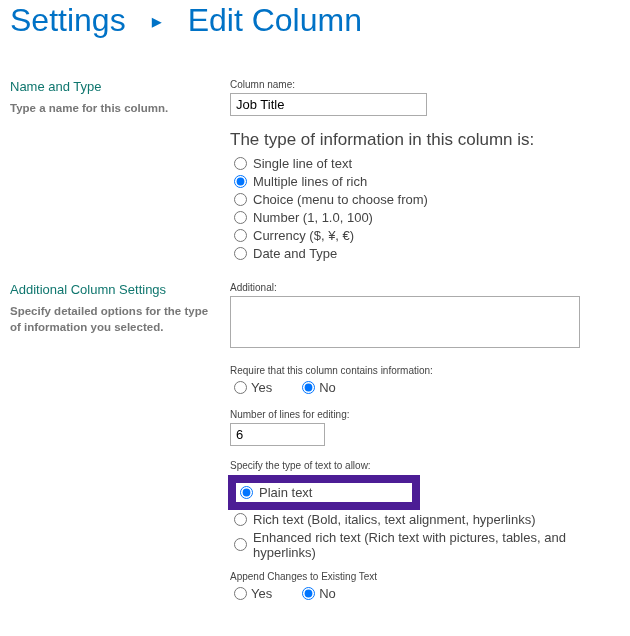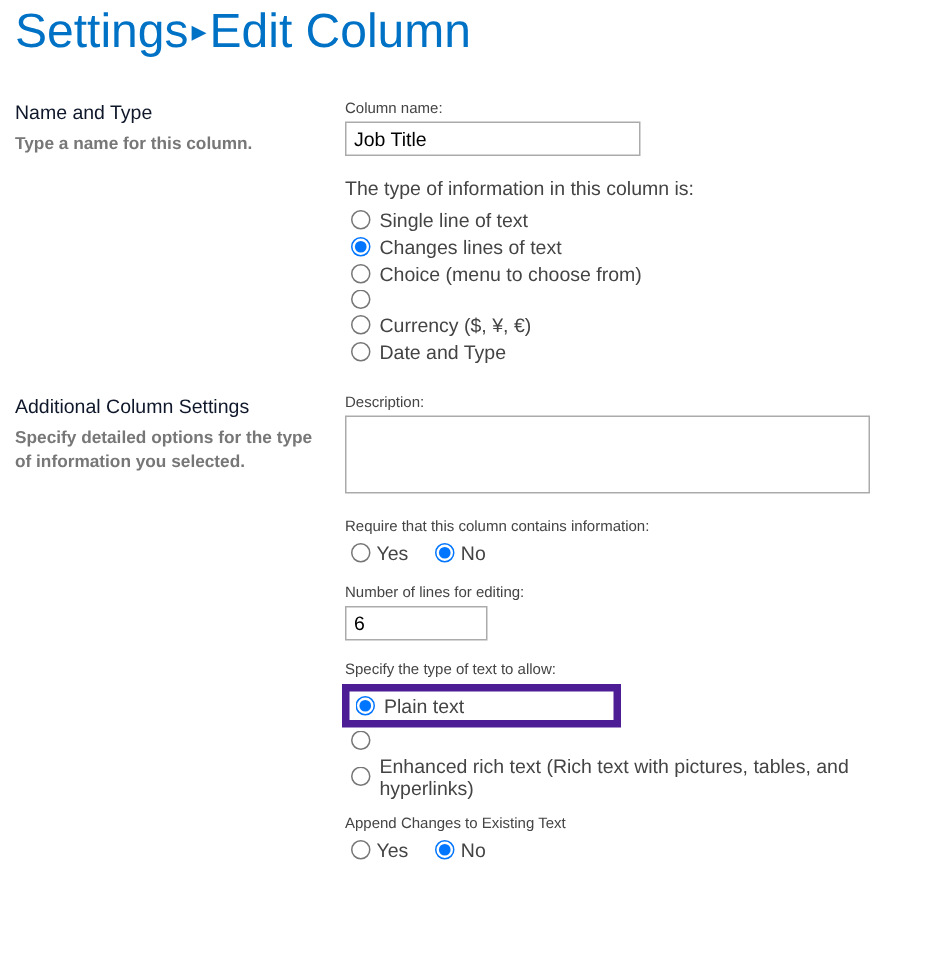--- a/index.html
+++ b/index.html
@@ -9,41 +9,41 @@
       color: #444;
       background: #fff;
       padding: 2px 10px;
       width: 630px;
     }
     .breadcrumb {
       font-family: "Segoe UI Light", "Segoe UI", Arial, sans-serif;
       font-size: 32px;
       font-weight: 300;
       color: #0072C6;
-      margin-bottom: 28px;
+      margin-bottom: 40px;
       display: flex;
       align-items: center;
-      gap: 0;
+      gap: 24px;
     }
     .breadcrumb a { color: #0072C6; text-decoration: none; }
     .breadcrumb .chevron { font-size: 20px; color: #0072C6; margin: 0 2px; }
     .section {
       display: flex;
       align-items: flex-start;
       margin-bottom: 20px;
     }
     .left {
       width: 220px;
       flex-shrink: 0;
       padding-right: 16px;
     }
     .left h3 {
       font-size: 13px;
       font-weight: 400;
-      color: #0f172a;
+      color: #0f766e;
       margin-bottom: 6px;
     }
     .left p {
       font-size: 11.5px;
       color: #777;
       line-height: 1.4;
       font-weight: bold;
     }
     .right { flex: 1; }
     .field-label {
@@ -82,32 +82,32 @@
       padding: 1.5px 0;
       font-size: 13px;
     }
     .radio-item input[type=radio] {
       margin: 0 6px 0 4px;
     }
     .radio-item label { cursor: pointer; }
     .radio-row {
       display: flex;
       align-items: center;
-      gap: 14px;
+      gap: 26px;
       margin-top: 4px;
     }
     .radio-row .opt { display: flex; align-items: center; }
     .radio-row input[type=radio] { margin: 0 4px 0 4px; }
     .info-label {
-      font-size: 13px;
+      font-size: 17px;
       margin-top: 14px;
       margin-bottom: 2px;
     }
     .highlight {
-      border: 5px solid #4c1d95;
+      border: 8px solid #4c1d95;
       display: inline-flex;
       padding: 2px 100px 2px 0;
       margin-left: -2px;
     }
     .block { margin-top: 14px; }
   </style>
 </head>
 <body>
 
 <div class="breadcrumb">
@@ -126,48 +126,49 @@
     <input type="text" class="textinput" value="Job Title" style="">
 
     <div class="info-label">The type of information in this column is:</div>
     <div class="radio-list">
       <div class="radio-item">
         <input type="radio" name="coltype" style="">
         <label>Single line of text</label>
       </div>
       <div class="radio-item">
         <input type="radio" name="coltype" checked="" style="">
-        <label>Changes lines of text</label>
+        <label>Multiple lines of rich</label>
       </div>
       <div class="radio-item">
         <input type="radio" name="coltype" style="">
         <label>Choice (menu to choose from)</label>
       </div>
       <div class="radio-item">
         <input type="radio" name="coltype" style="">
+        <label>Number (1, 1.0, 100)</label>
       </div>
       <div class="radio-item">
         <input type="radio" name="coltype" style="">
         <label>Currency ($, ¥, €)</label>
       </div>
       <div class="radio-item">
         <input type="radio" name="coltype" style="">
         <label>Date and Type</label>
       </div>
     </div>
   </div>
 </div>
 
 <div class="section">
   <div class="left">
     <h3>Additional Column Settings</h3>
     <p>Specify detailed options for the type of information you selected.</p>
   </div>
   <div class="right">
-    <div class="field-label">Description:</div>
+    <div class="field-label">Additional:</div>
     <textarea class="descinput" style=""></textarea>
 
     <div class="block">
       <div class="field-label">Require that this column contains information:</div>
       <div class="radio-row">
         <div class="opt">
           <input type="radio" name="require" style="">
           <label>Yes</label>
         </div>
         <div class="opt">
@@ -186,20 +187,21 @@
       <div class="field-label">Specify the type of text to allow:</div>
       <div class="radio-list">
         <div class="highlight">
           <div class="radio-item" style="padding:0;">
             <input type="radio" name="texttype" checked="" style="">
             <label>Plain text</label>
           </div>
         </div>
         <div class="radio-item">
           <input type="radio" name="texttype" style="">
+          <label>Rich text (Bold, italics, text alignment, hyperlinks)</label>
         </div>
         <div class="radio-item">
           <input type="radio" name="texttype" style="">
           <label>Enhanced rich text (Rich text with pictures, tables, and hyperlinks)</label>
         </div>
       </div>
     </div>
 
     <div class="block" style="margin-top:10px;">
       <div class="field-label">Append Changes to Existing Text</div>

